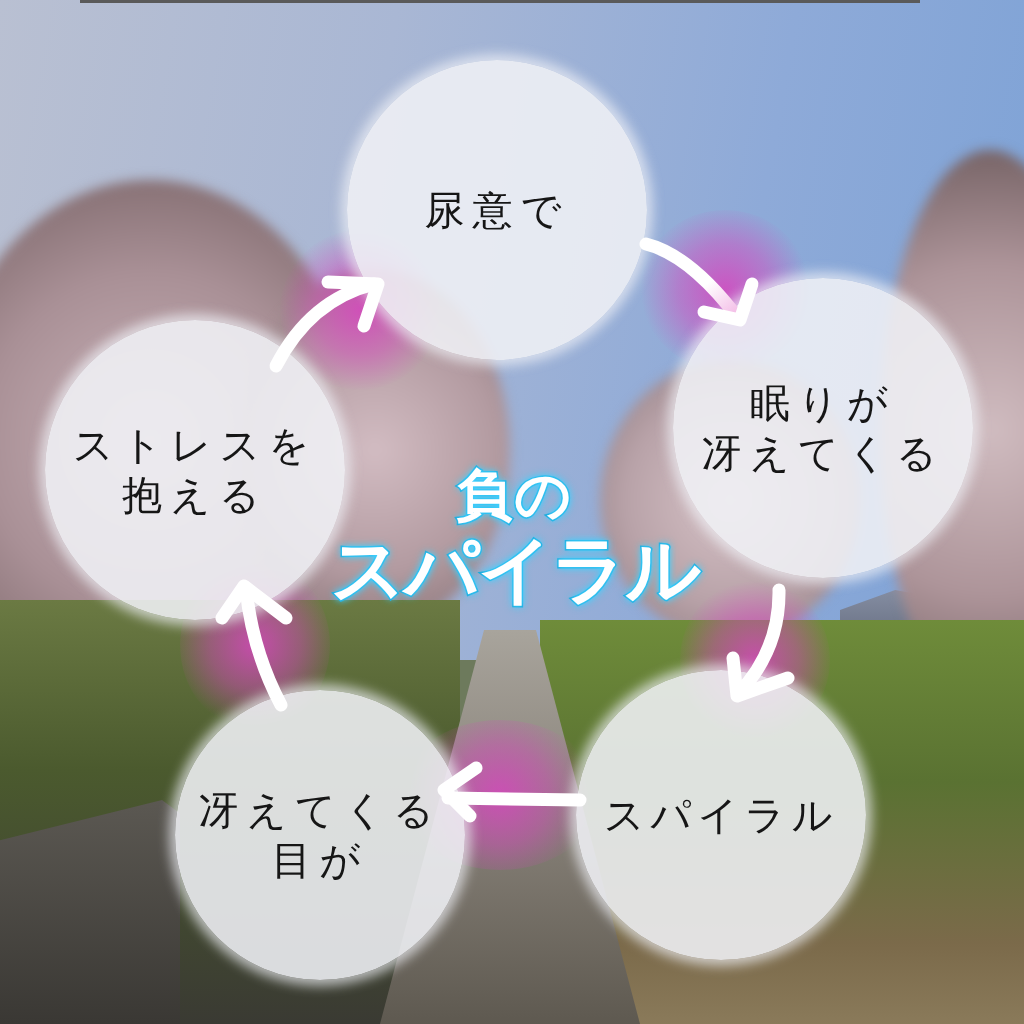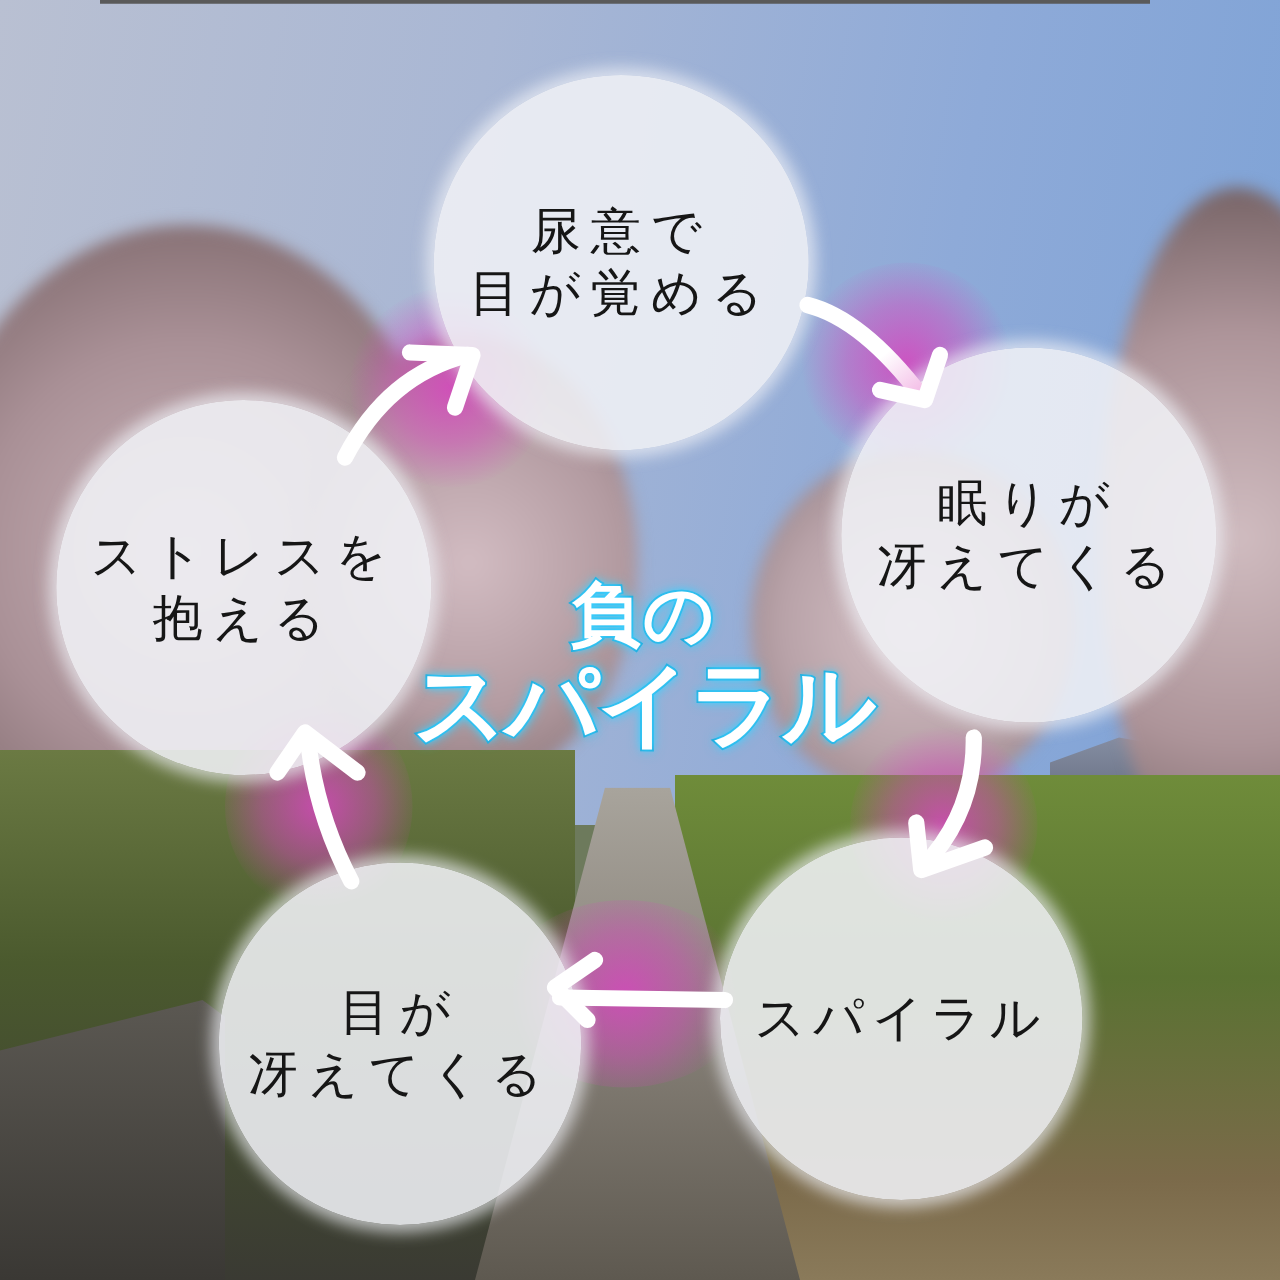--- a/index.html
+++ b/index.html
@@ -28,21 +28,21 @@
     display: flex; align-items: center; justify-content: center; text-align: center;
     color: #161616; font-family: "DejaVu Sans", sans-serif; font-weight: 300;
     font-size: 40px; line-height: 1.25; letter-spacing: 8px; }
   .bubble .lines { display: flex; flex-direction: column; }
   .glow { position: absolute; border-radius: 50%;
     background: radial-gradient(circle, rgba(214, 70, 190, 0.85) 0%, rgba(214, 70, 190, 0.45) 40%, rgba(214, 70, 190, 0) 72%); }
 
   .arrows { position: absolute; left: 0; top: 0; width: 1024px; height: 1024px; pointer-events: none; }
 
   .title { position: absolute; left: 330px; top: 462px; width: 370px; text-align: center;
-    font-family: Liberation Mono, monospace; font-weight: bold; color: #ffffff;
+    font-family: Liberation Sans, sans-serif; font-weight: bold; color: #ffffff;
     -webkit-text-stroke: 3px #19a6d8; paint-order: stroke fill;
     text-shadow: 0 0 6px #3fd0ff, 0 0 10px #3fd0ff; }
   .title .l1 { display: block; font-size: 56px; line-height: 66px; letter-spacing: 2px; }
   .title .l2 { display: block; font-size: 74px; line-height: 84px; letter-spacing: -2px; }
 </style>
 </head>
 <body>
 
 <div class="scene">
   <div class="sky"></div>
@@ -61,38 +61,37 @@
 
 <div class="glow" style="left:280px;top:230px;width:160px;height:160px;"></div>
 <div class="glow" style="left:640px;top:210px;width:170px;height:160px;"></div>
 <div class="glow" style="left:680px;top:580px;width:150px;height:160px;"></div>
 <div class="glow" style="left:400px;top:720px;width:200px;height:150px;"></div>
 <div class="glow" style="left:180px;top:560px;width:150px;height:170px;"></div>
 
 <div class="bubble" style="left:347px;top:60px;width:300px;height:300px;text-align:center;">
   <div class="lines">
     <span>尿意で</span>
-    <span>目が覚める</span>
   </div>
 </div>
 <div class="bubble" style="left:673px;top:278px;width:300px;height:300px;justify-content:center;">
   <div class="lines">
     <span>眠りが</span>
     <span>冴えてくる</span>
   </div>
 </div>
 <div class="bubble" style="left:576px;top:670px;width:290px;height:290px;letter-spacing:6px;">
   <div class="lines">
     <span>スパイラル</span>
   </div>
 </div>
 <div class="bubble" style="left:175px;top:690px;width:290px;height:290px;">
   <div class="lines">
+    <span>冴えてくる</span>
     <span>目が</span>
-    <span>冴えてくる</span>
   </div>
 </div>
 <div class="bubble" style="left:45px;top:320px;width:300px;height:300px;">
   <div class="lines">
     <span>ストレスを</span>
     <span>抱える</span>
   </div>
 </div>
 
 <svg class="arrows" viewBox="0 0 1024 1024">

